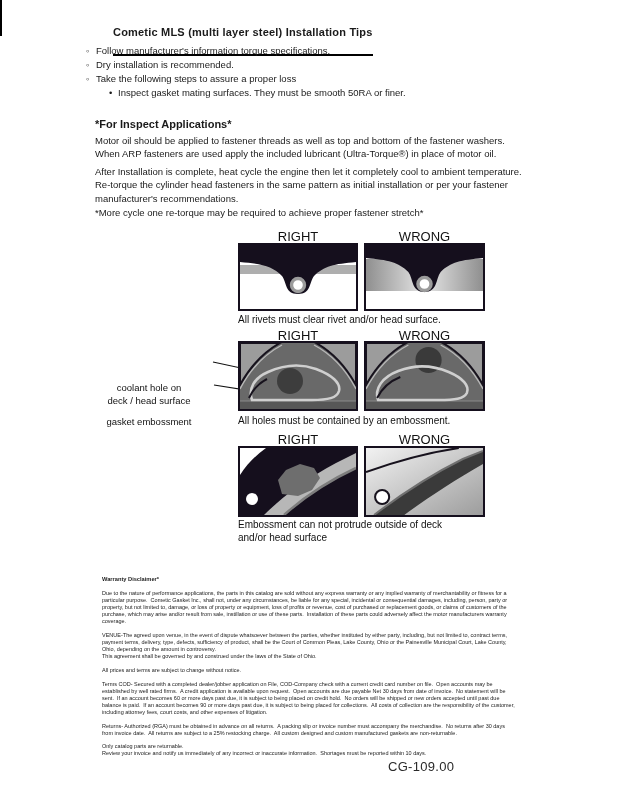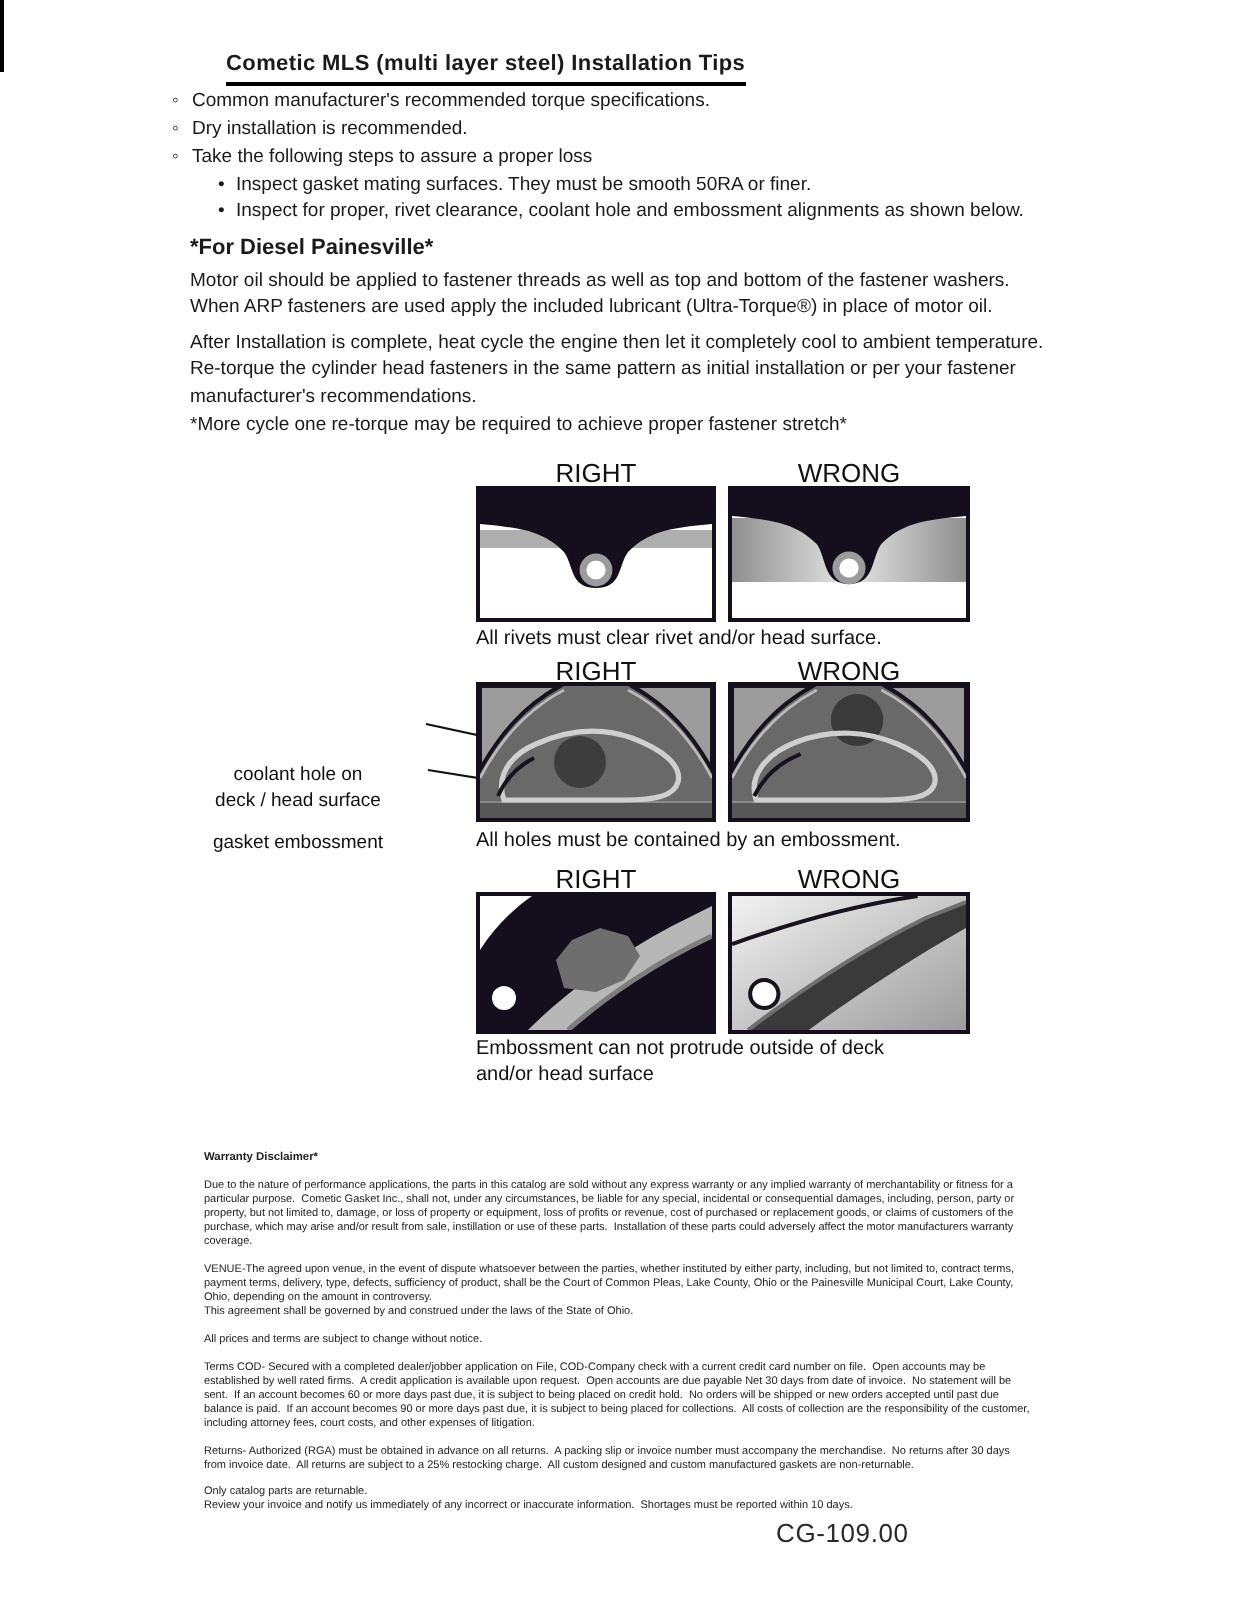--- a/index.html
+++ b/index.html
@@ -3,21 +3,21 @@
 <meta charset="utf-8">
 <style>
   html,body{margin:0;padding:0;background:#e8e8e8;}
   #page{position:relative;width:618px;height:800px;background:#fff;overflow:hidden;
         font-family:"Liberation Sans",sans-serif;color:#1a1a1a;margin:0 auto;}
   .abs{position:absolute;}
 
   
   #corner-tick{left:0;top:0;width:2px;height:36px;background:#000;}
   #title{left:113px;top:26px;font-size:11px;font-weight:bold;letter-spacing:.2px;
-         border-bottom:2px solid #000;padding-bottom:3px;white-space:nowrap;}
+         border-bottom:2px solid #000;padding-bottom:16px;white-space:nowrap;}
 
   
   #tips{left:86px;top:44px;width:470px;font-size:9.5px;}
   #tips .b1{line-height:14px;position:relative;padding-left:10px;}
   #tips .b1::before{content:"\25E6";position:absolute;left:0;top:0;font-size:9.5px;}
   #tips .b2{line-height:13px;position:relative;padding-left:32px;}
   #tips .b2::before{content:"\2022";position:absolute;left:23px;top:0;font-size:9.5px;}
 
   
   #diesel-heading{left:95px;top:118px;font-size:11px;font-weight:bold;}
@@ -44,31 +44,30 @@
 <body>
 
 <div id="page">
 
   <div id="corner-tick" class="abs"></div>
 
   <div id="title" class="abs">Cometic MLS (multi layer steel) Installation Tips</div>
 
   <div id="tips" class="abs">
     <div>
-        <div class="b1">Common manufacturer's recommended torque specifications.</div>
+        <div class="b1">Follow manufacturer's information torque specifications.</div>
         <div class="b1">Dry installation is recommended.</div>
         <div class="b1">Take the following steps to assure a proper loss</div>
       </div>
     <div>
         <div class="b2">Inspect gasket mating surfaces.  They must be smooth 50RA or finer.</div>
-        <div class="b2">Inspect for proper, rivet clearance, coolant hole and embossment alignments as shown below.</div>
       </div>
   </div>
 
-  <div id="diesel-heading" class="abs">*For Diesel Painesville*</div>
+  <div id="diesel-heading" class="abs">*For Inspect Applications*</div>
   <div id="diesel-para1" class="abs body-par">Motor oil should be applied to fastener threads as well as top and bottom of the fastener washers. When ARP fasteners are used apply the included lubricant (Ultra-Torque®) in place of motor oil.</div>
   <div id="diesel-para2" class="abs body-par">After Installation is complete, heat cycle the engine then let it completely cool to ambient temperature. Re-torque the cylinder head fasteners in the same pattern as initial installation or per your fastener manufacturer's recommendations.</div>
   <div id="diesel-note" class="abs body-par">*More cycle one re-torque may be required to achieve proper fastener stretch*</div>
 
   <div class="abs fig-label" style="left:238px;top:229px;">RIGHT</div>
   <div class="abs fig-label" style="left:364px;top:229px;width:121px;">WRONG</div>
 
   <div class="abs fig-box" style="left:238px;top:243px;height:64px;">
     <svg viewBox="0 0 116 64" preserveAspectRatio="none">
       <rect width="116" height="64" fill="#ffffff"></rect>

